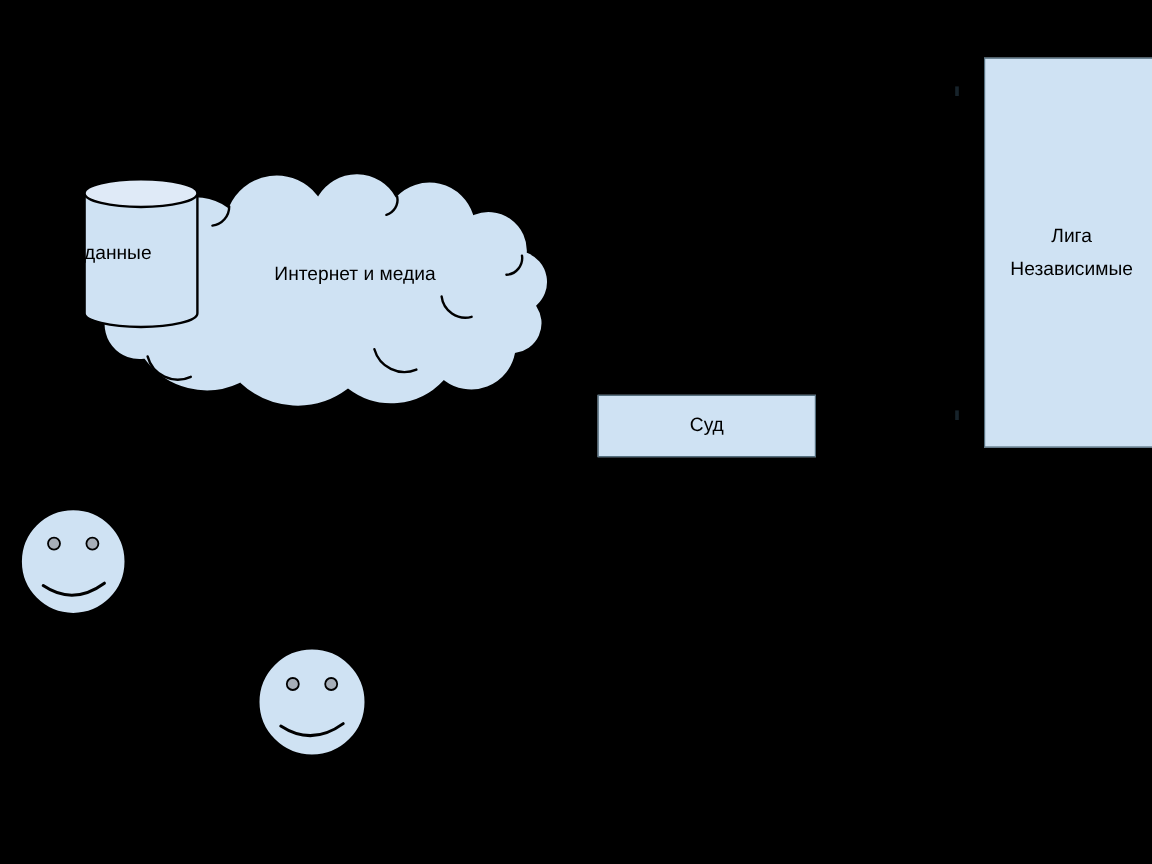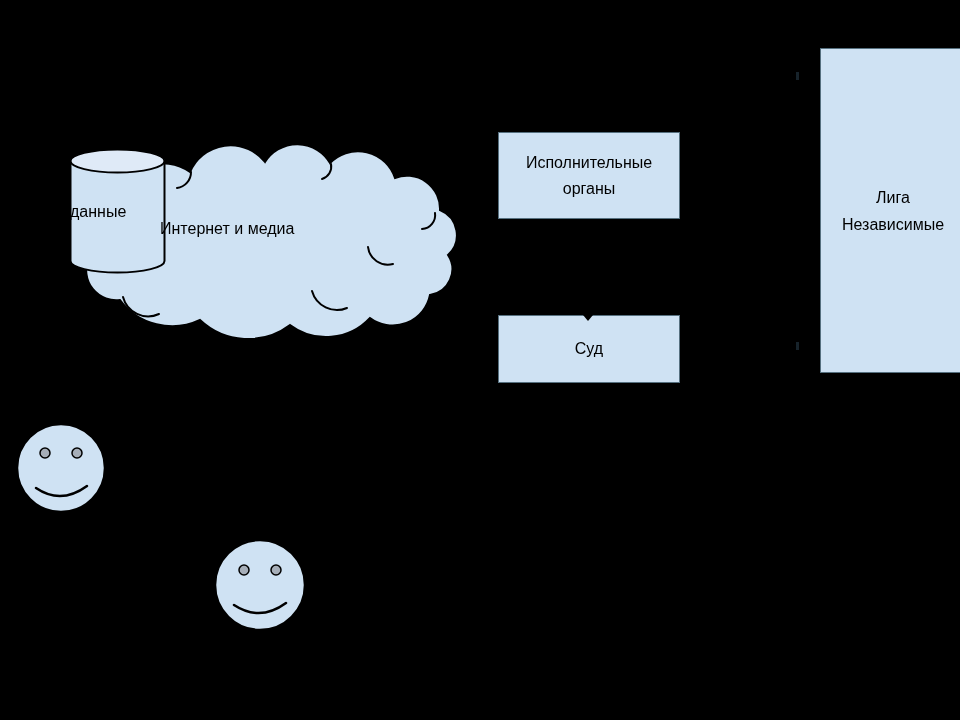--- a/index.html
+++ b/index.html
@@ -13,25 +13,25 @@
   .face{fill:var(--shape-fill);stroke:#000;stroke-width:2.5;}
   .eye{fill:var(--eye-fill);stroke:#000;stroke-width:1.5;}
   .smile{fill:none;stroke:#000;stroke-width:2.5;stroke-linecap:round;}
   .box{position:absolute;z-index:2;background:var(--shape-fill);
        border:1.5px solid var(--box-border);box-sizing:border-box;
        display:flex;flex-direction:column;align-items:center;justify-content:center;
        text-align:center;color:var(--text-color);font-size:16px;line-height:26px;}
   .box .line{display:block;}
   .box-auditors{left:125px;top:47px;width:273px;height:58px;}
   .box-executive{left:498px;top:132px;width:182px;height:87px;}
-  .box-court{left:498px;top:315px;width:182px;height:68px;}
+  .box-court{left:498px;top:329px;width:182px;height:52px;}
   .box-league{left:820px;top:48px;width:146px;height:325px;line-height:27px;}
   .float-label{position:absolute;z-index:2;color:var(--text-color);font-size:16px;}
   .cylinder-label{left:70px;top:203px;width:95px;text-align:left;line-height:18px;}
-  .cloud-label{left:160px;top:215px;width:203px;text-align:left;line-height:27px;}
+  .cloud-label{left:160px;top:215px;width:203px;text-align:right;line-height:27px;}
   .cloud-label .line{display:block;}
   .connector-mark{position:absolute;z-index:3;width:3px;height:8px;background:var(--connector-mark-color);}
   .mark-league-top{left:796px;top:72px;}
   .mark-league-bottom{left:796px;top:342px;}
   .arrowhead-notch{position:absolute;z-index:3;left:583px;top:315px;width:0;height:0;
        border-left:5px solid transparent;border-right:5px solid transparent;
        border-top:6px solid #000;}
 </style>
 </head>
 <body>
@@ -78,24 +78,20 @@
 
     <g>
       <circle class="face" cx="260" cy="585" r="45"></circle>
       <circle class="eye" cx="244" cy="570" r="5"></circle>
       <circle class="eye" cx="276" cy="570" r="5"></circle>
       <path class="smile" d="M 234 605 Q 260 622 286 603"></path>
     </g>
   </svg>
 
 
-  <div class="box box-executive">
-    <span class="line">Исполнительные</span>
-    <span class="line">органы</span>
-  </div>
 
   <div class="box box-court">
     <span class="line">Суд</span>
   </div>
 
   <div class="box box-league">
     <span class="line">Лига</span>
     <span class="line">Независимые</span>
   </div>
 

